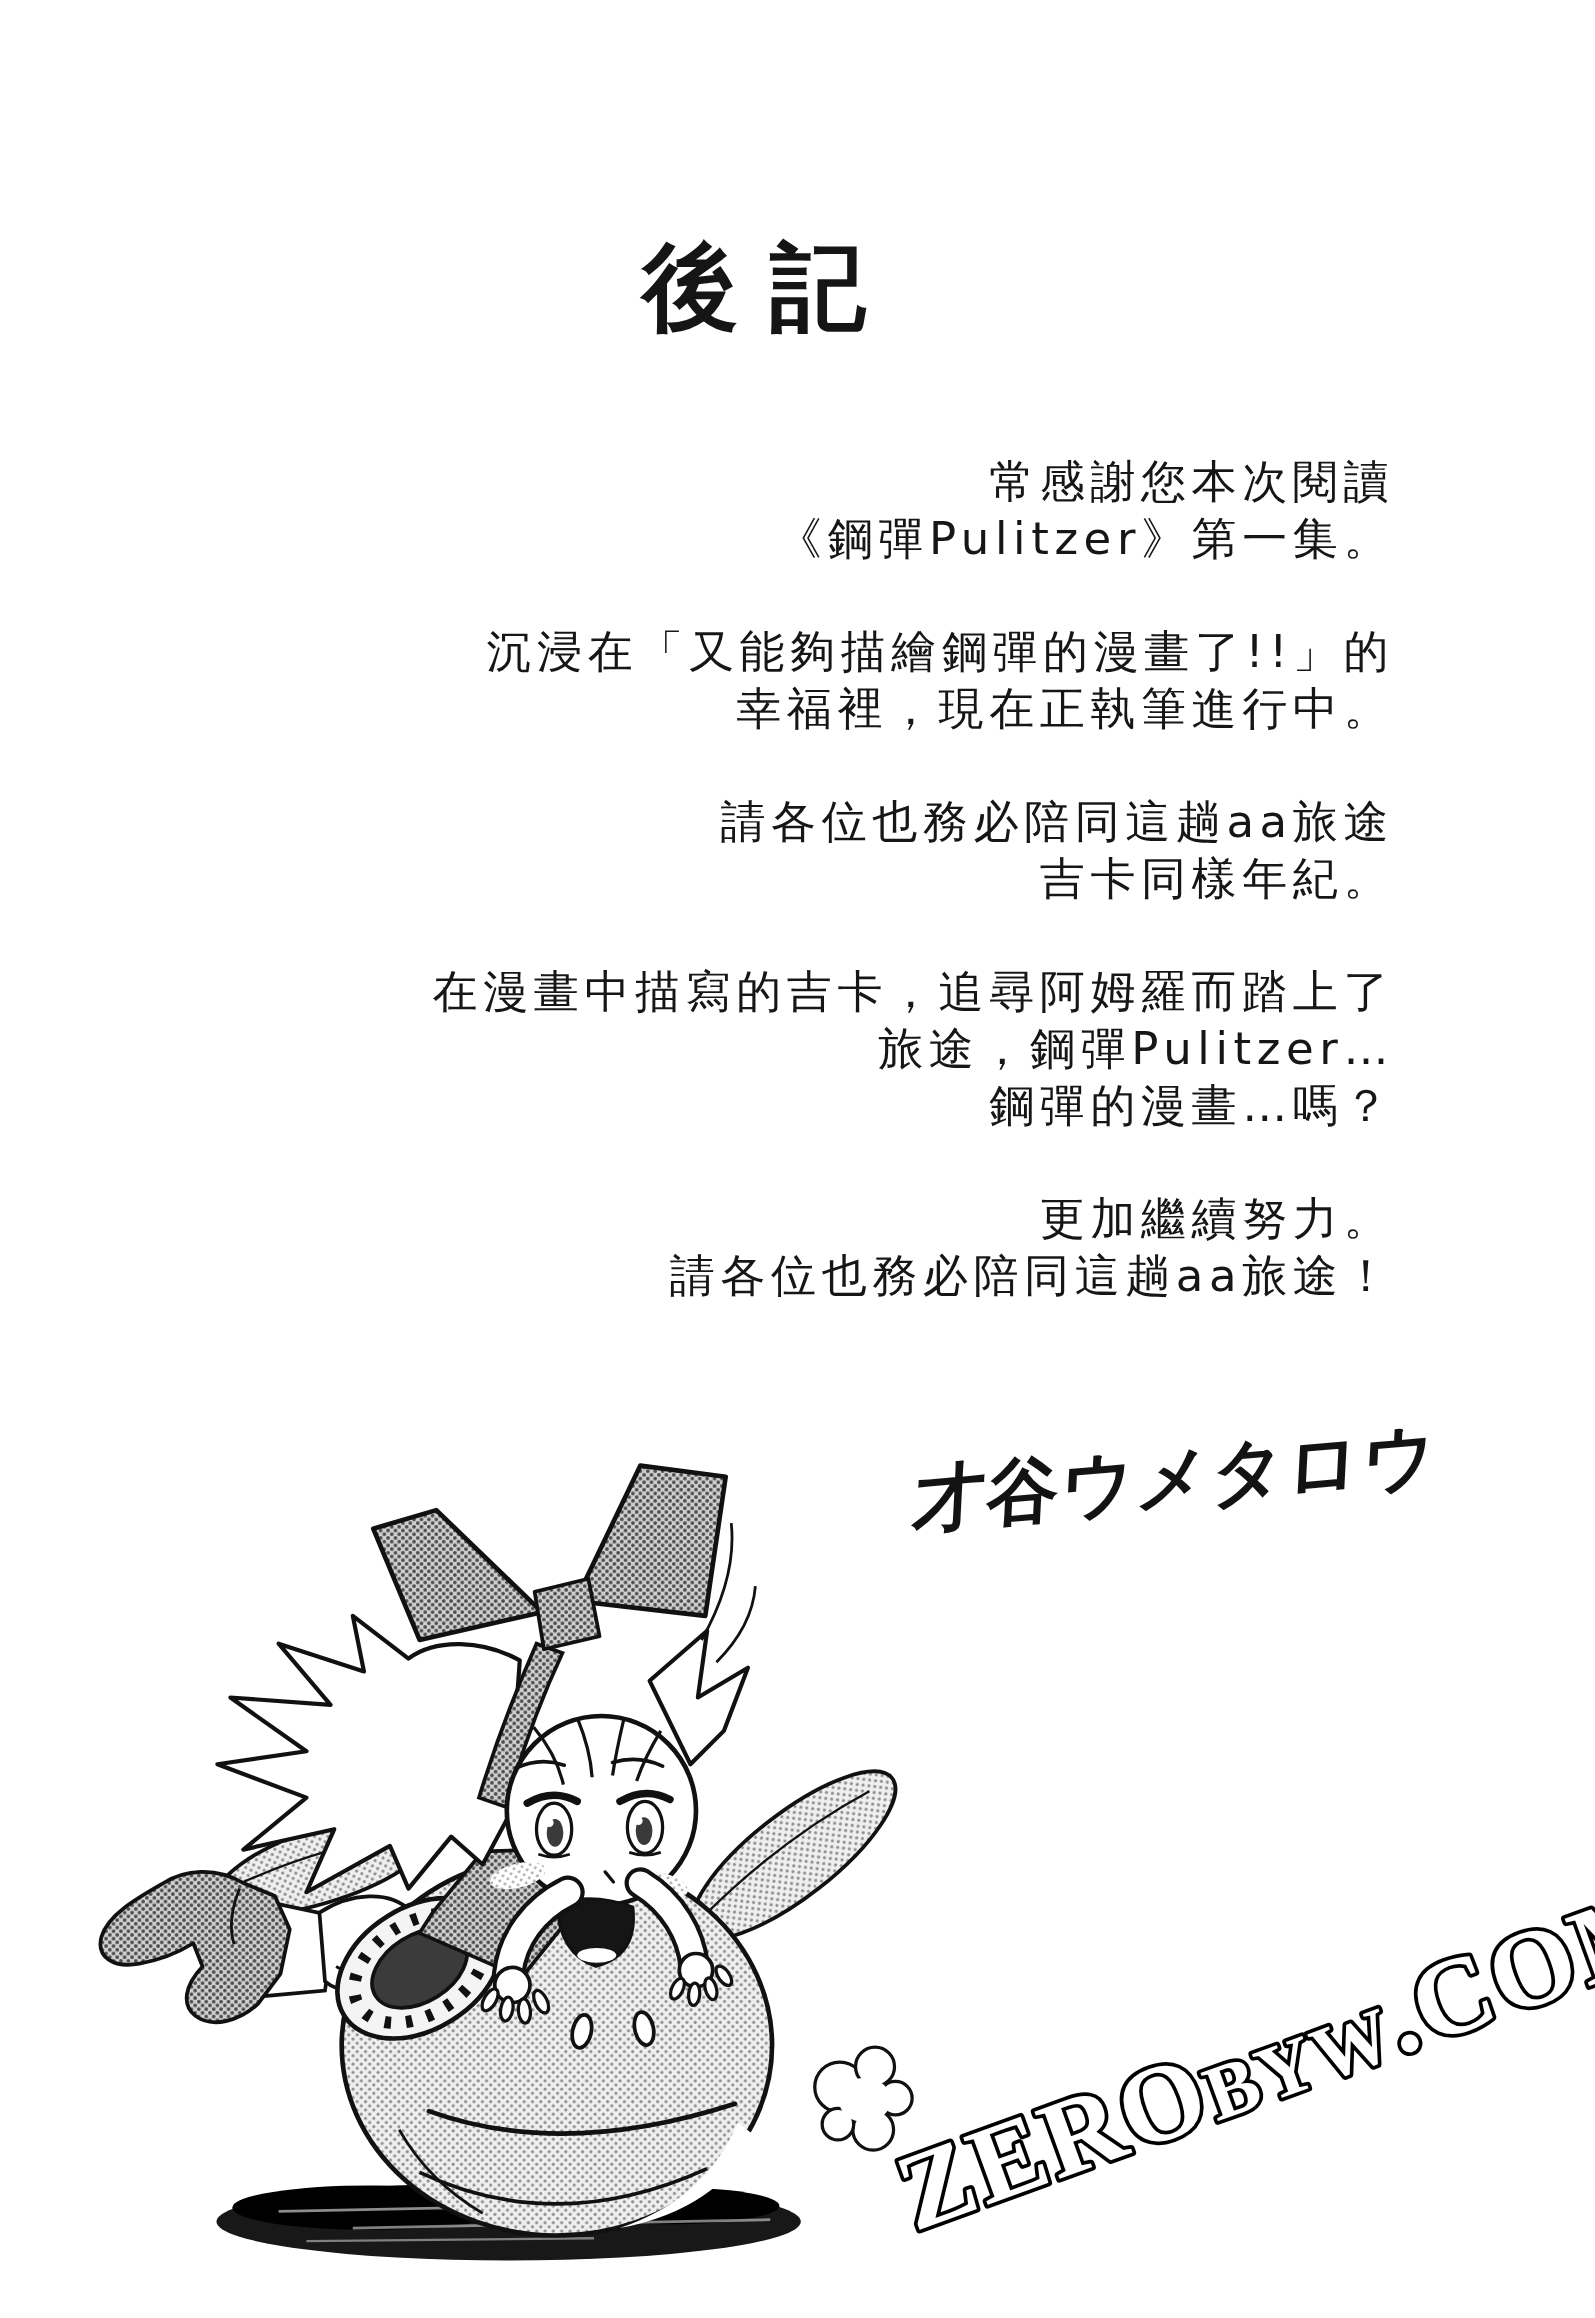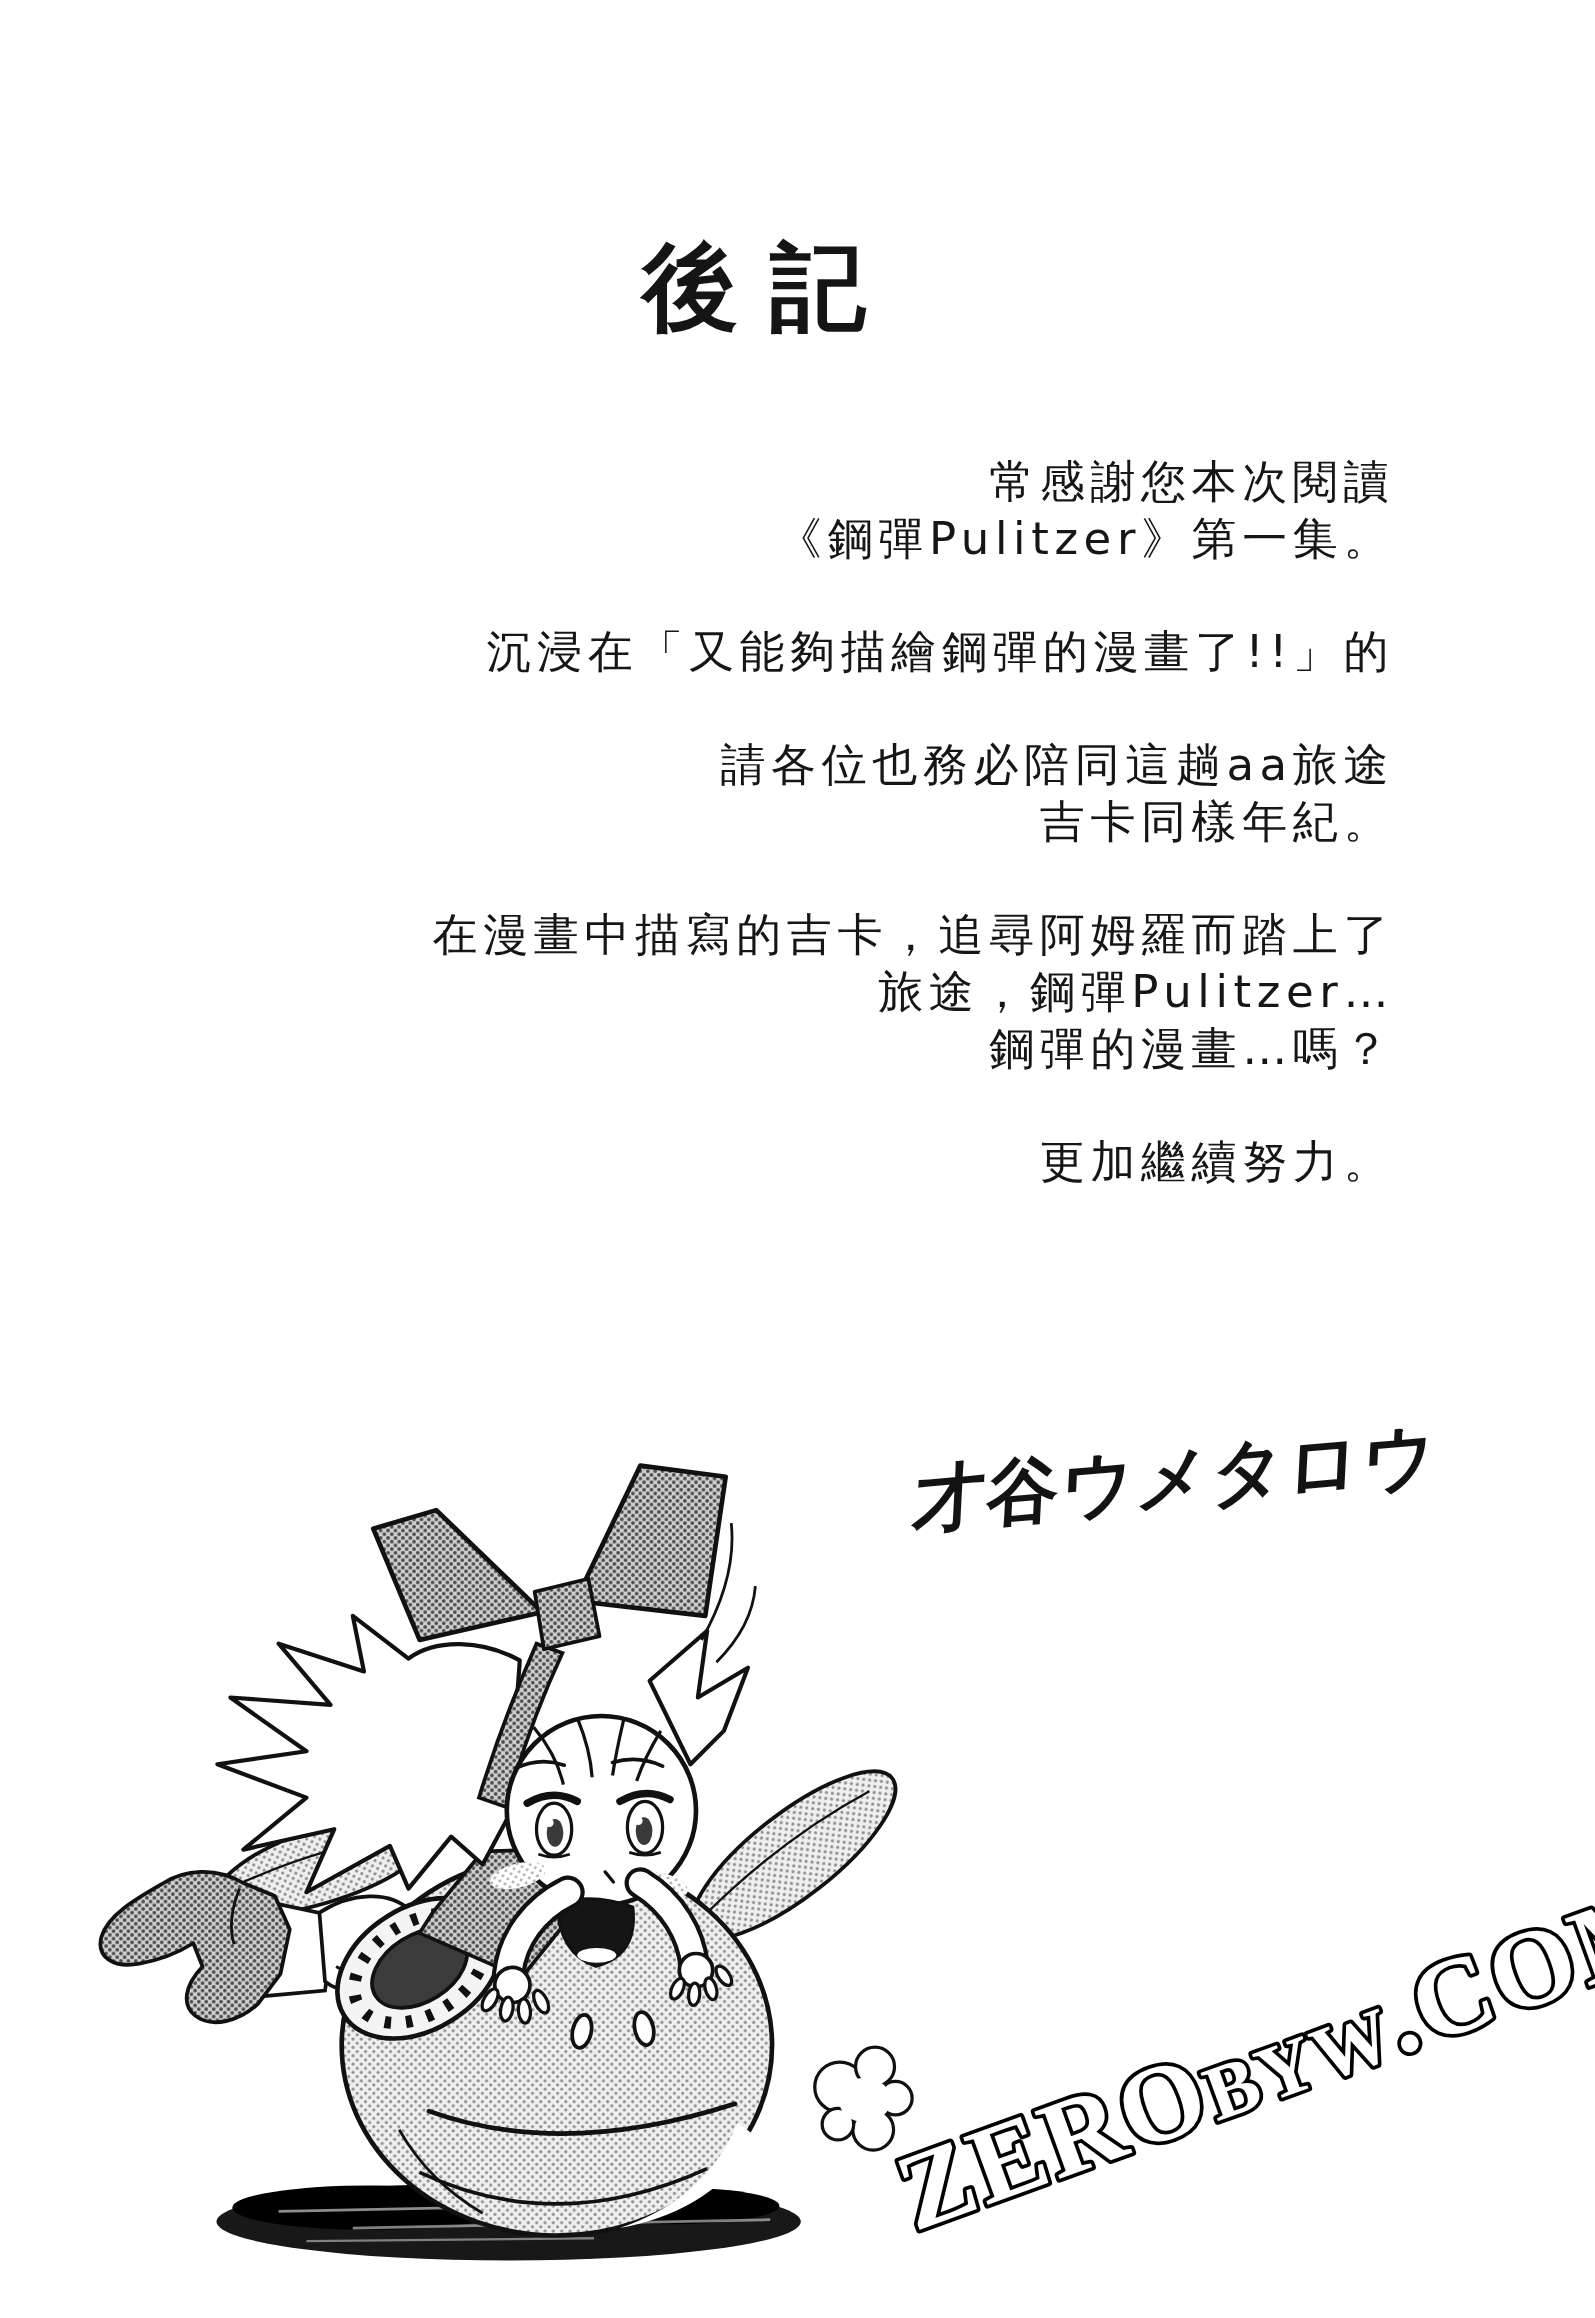--- a/index.html
+++ b/index.html
@@ -52,32 +52,34 @@
 
   <div class="afterword-title">後記</div>
 
   <div class="afterword-text">
     <div class="paragraph">
       <div class="text-line">常感謝您本次閱讀</div>
       <div class="text-line">《鋼彈Pulitzer》第一集。</div>
     </div>
     <div class="paragraph">
       <div class="text-line">沉浸在「又能夠描繪鋼彈的漫畫了!!」的</div>
+      <div class="text-line">幸福裡，現在正執筆進行中。</div>
     </div>
     <div class="paragraph">
       <div class="text-line">請各位也務必陪同這趟aa旅途</div>
       <div class="text-line">吉卡同樣年紀。</div>
     </div>
     <div class="paragraph">
       <div class="text-line">在漫畫中描寫的吉卡，追尋阿姆羅而踏上了</div>
       <div class="text-line">旅途，鋼彈Pulitzer…</div>
       <div class="text-line">鋼彈的漫畫…嗎？</div>
     </div>
     <div class="paragraph">
       <div class="text-line">更加繼續努力。</div>
+      <div class="text-line">請各位也務必陪同這趟aa旅途！</div>
     </div>
   </div>
 
   <div class="author-signature">才谷ウメタロウ</div>
 
   <svg class="illustration" viewBox="60 1560 980 940" xmlns="http://www.w3.org/2000/svg">
     <defs>
       <pattern id="ht" width="9" height="9" patternUnits="userSpaceOnUse">
         <rect width="9" height="9" fill="#efefef"></rect>
         <circle cx="2.2" cy="2.2" r="1.7" fill="#8f8f8f"></circle>

